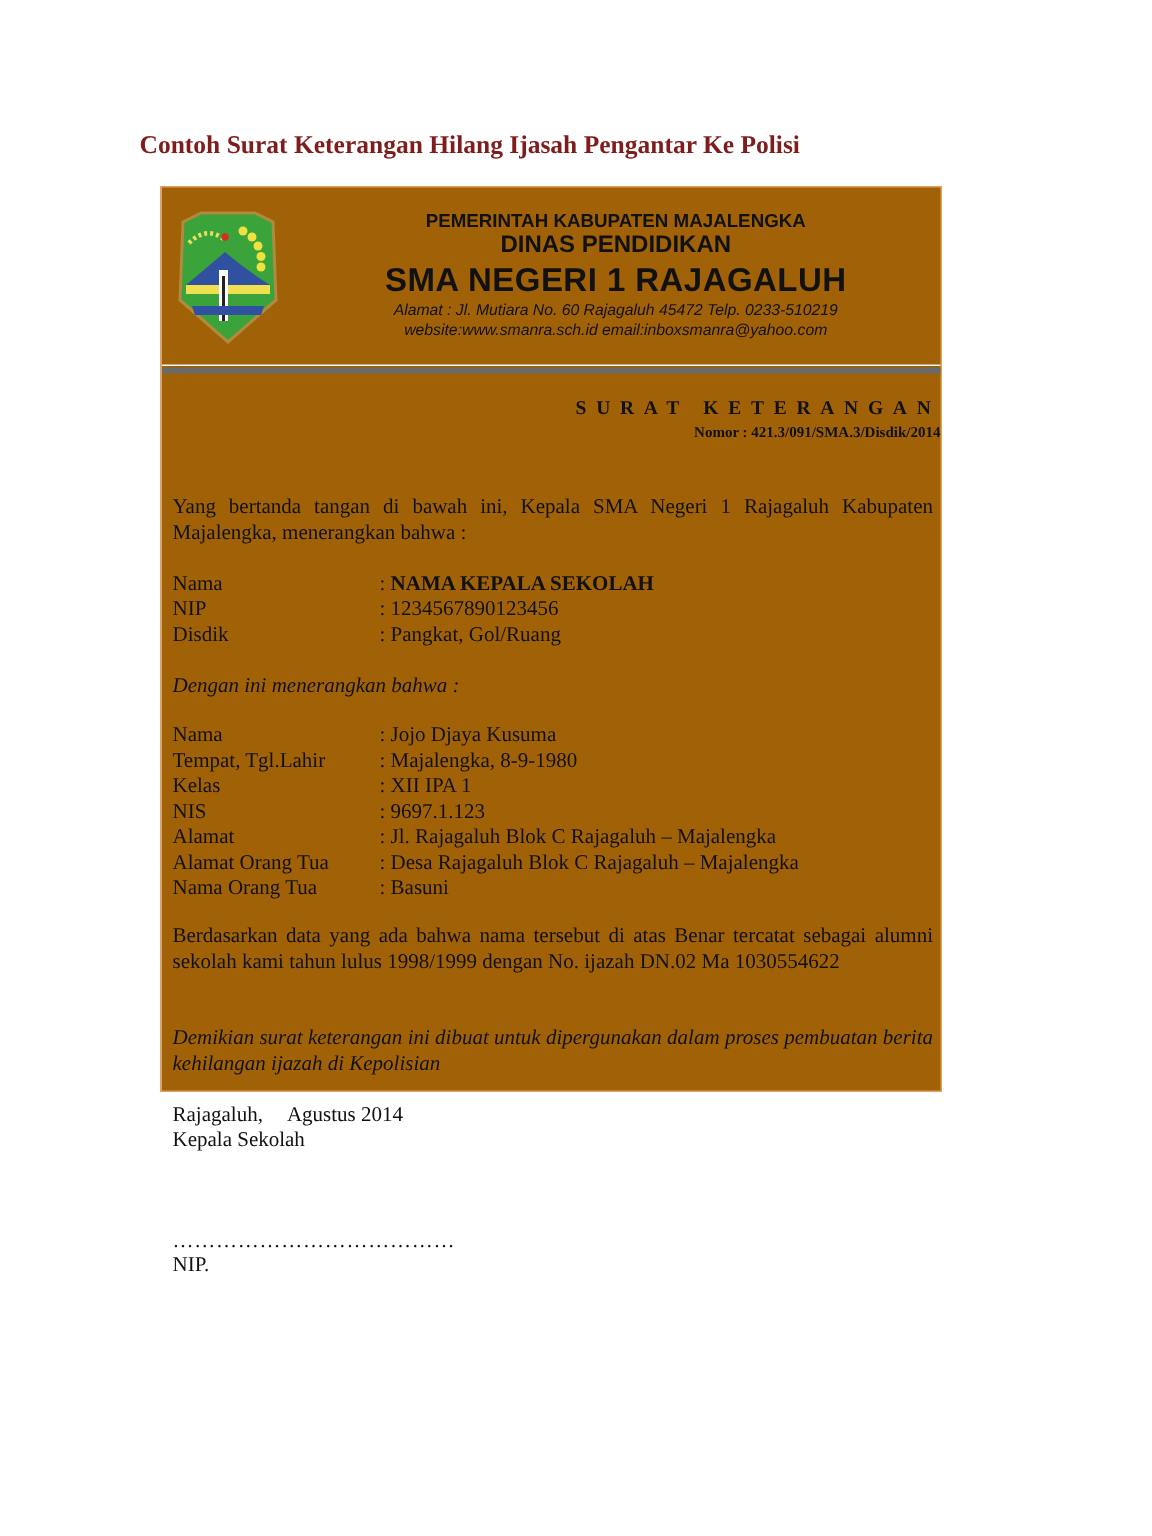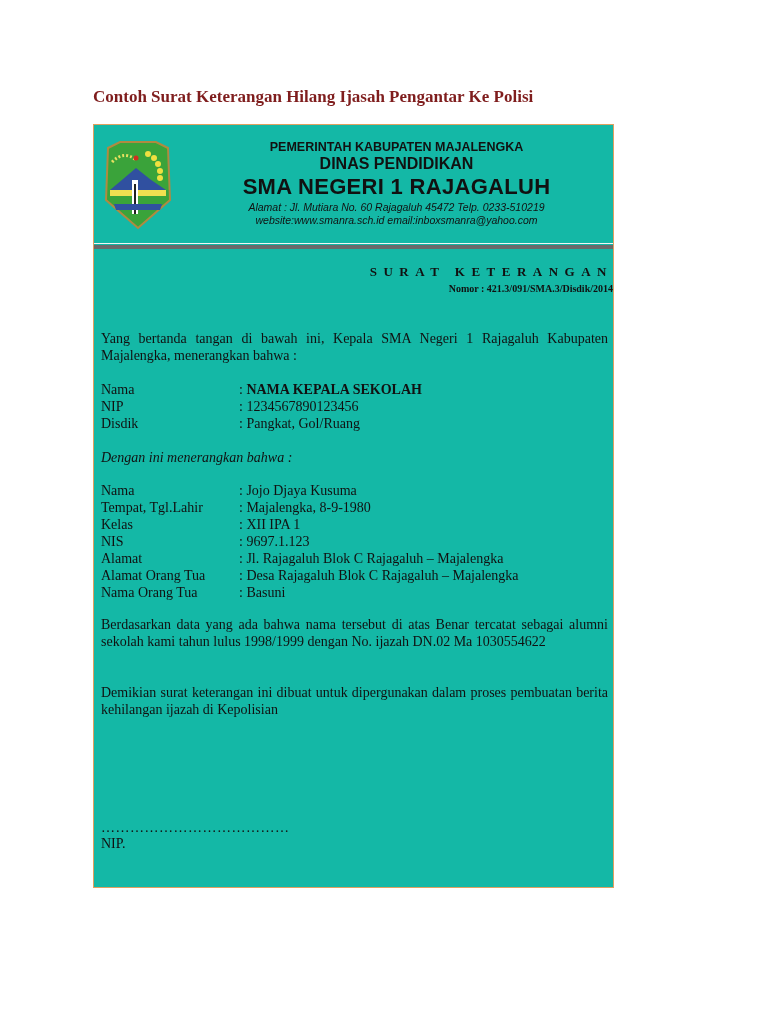--- a/index.html
+++ b/index.html
@@ -5,22 +5,22 @@
     html, body { margin: 0; padding: 0; }
     body {
       width: 768px; height: 1024px; background: #ffffff; position: relative;
       font-family: "Liberation Serif", serif; color: #111;
     }
     .page-title {
       position: absolute; left: 93px; top: 87px;
       font-size: 17px; font-weight: bold; color: #7f1d1d;
     }
     .letter {
-      position: absolute; left: 93px; top: 124px; width: 521px; height: 764px;
-      background: #14b8a6; border: 1.5px solid #e0a060; box-sizing: border-box;
+      position: absolute; left: 107px; top: 124px; width: 521px; height: 604px;
+      background: #a16207; border: 1.5px solid #e0a060; box-sizing: border-box;
     }
     .kop { position: absolute; left: 0; top: 0; width: 100%; height: 120px; }
     .logo { position: absolute; left: 8px; top: 15px; width: 72px; height: 90px; }
     .kop-text { position: absolute; left: 100px; top: 14px; width: 405px; text-align: center;
       font-family: "Liberation Sans", sans-serif; color: #111; }
     .kop-l1 { font-size: 12.5px; font-weight: bold; line-height: 16px; }
     .kop-l2 { font-size: 16px; font-weight: bold; line-height: 18px; }
     .kop-l3 { font-size: 22px; font-weight: bold; line-height: 28px; letter-spacing: 0.3px; }
     .kop-l4, .kop-l5 { font-size: 10.5px; font-style: italic; line-height: 13px; }
     .kop-rule-thin { position: absolute; left: 0; top: 118px; width: 100%; height: 1px; background: #f4f4f4; }
@@ -28,21 +28,21 @@
     .title-block { position: absolute; left: 0; top: 139px; width: 100%; text-align: right; }
     .surat-title { font-size: 13px; font-weight: bold; letter-spacing: 6.5px; line-height: 16px; }
     .nomor { font-size: 10px; font-weight: bold; line-height: 17px; }
     .body-text { position: absolute; left: 7px; width: 507px; font-size: 14px; line-height: 17px;
       text-align: justify; }
     .p1 { top: 205px; }
     .tbl1 { top: 256px; }
     .p2 { top: 324px; font-style: italic; }
     .tbl2 { top: 357px; }
     .p3 { top: 491px; }
-    .p4 { top: 559px; }
+    .p4 { top: 559px; font-style: italic; }
     .closing { top: 610px; }
     .sig-dots { top: 694px; letter-spacing: 0.5px; }
     .nip-line { top: 710px; }
     .kv { display: flex; }
     .kv .k { width: 138px; }
     .kv .v b { font-weight: bold; }
     .gap { display: inline-block; width: 16px; }
   </style>
 </head>
 <body>
@@ -129,15 +129,19 @@
     </div>
     <div class="kv">
       <span class="k">Nama Orang Tua</span>
       <span class="v">: Basuni</span>
     </div>
   </div>
 
   <div class="body-text p3">Berdasarkan data yang ada bahwa nama tersebut di atas Benar tercatat sebagai alumni sekolah kami tahun lulus 1998/1999 dengan No. ijazah DN.02 Ma 1030554622</div>
   <div class="body-text p4">Demikian surat keterangan ini dibuat untuk dipergunakan dalam proses pembuatan berita kehilangan ijazah di Kepolisian</div>
 
+  <div class="body-text closing">
+    <div><span>Rajagaluh,</span><span class="gap"></span><span>Agustus 2014</span></div>
+    <div>Kepala Sekolah</div>
+  </div>
   <div class="body-text sig-dots">…………………………………</div>
   <div class="body-text nip-line">NIP.</div>
 </div>
 
 </body></html>

